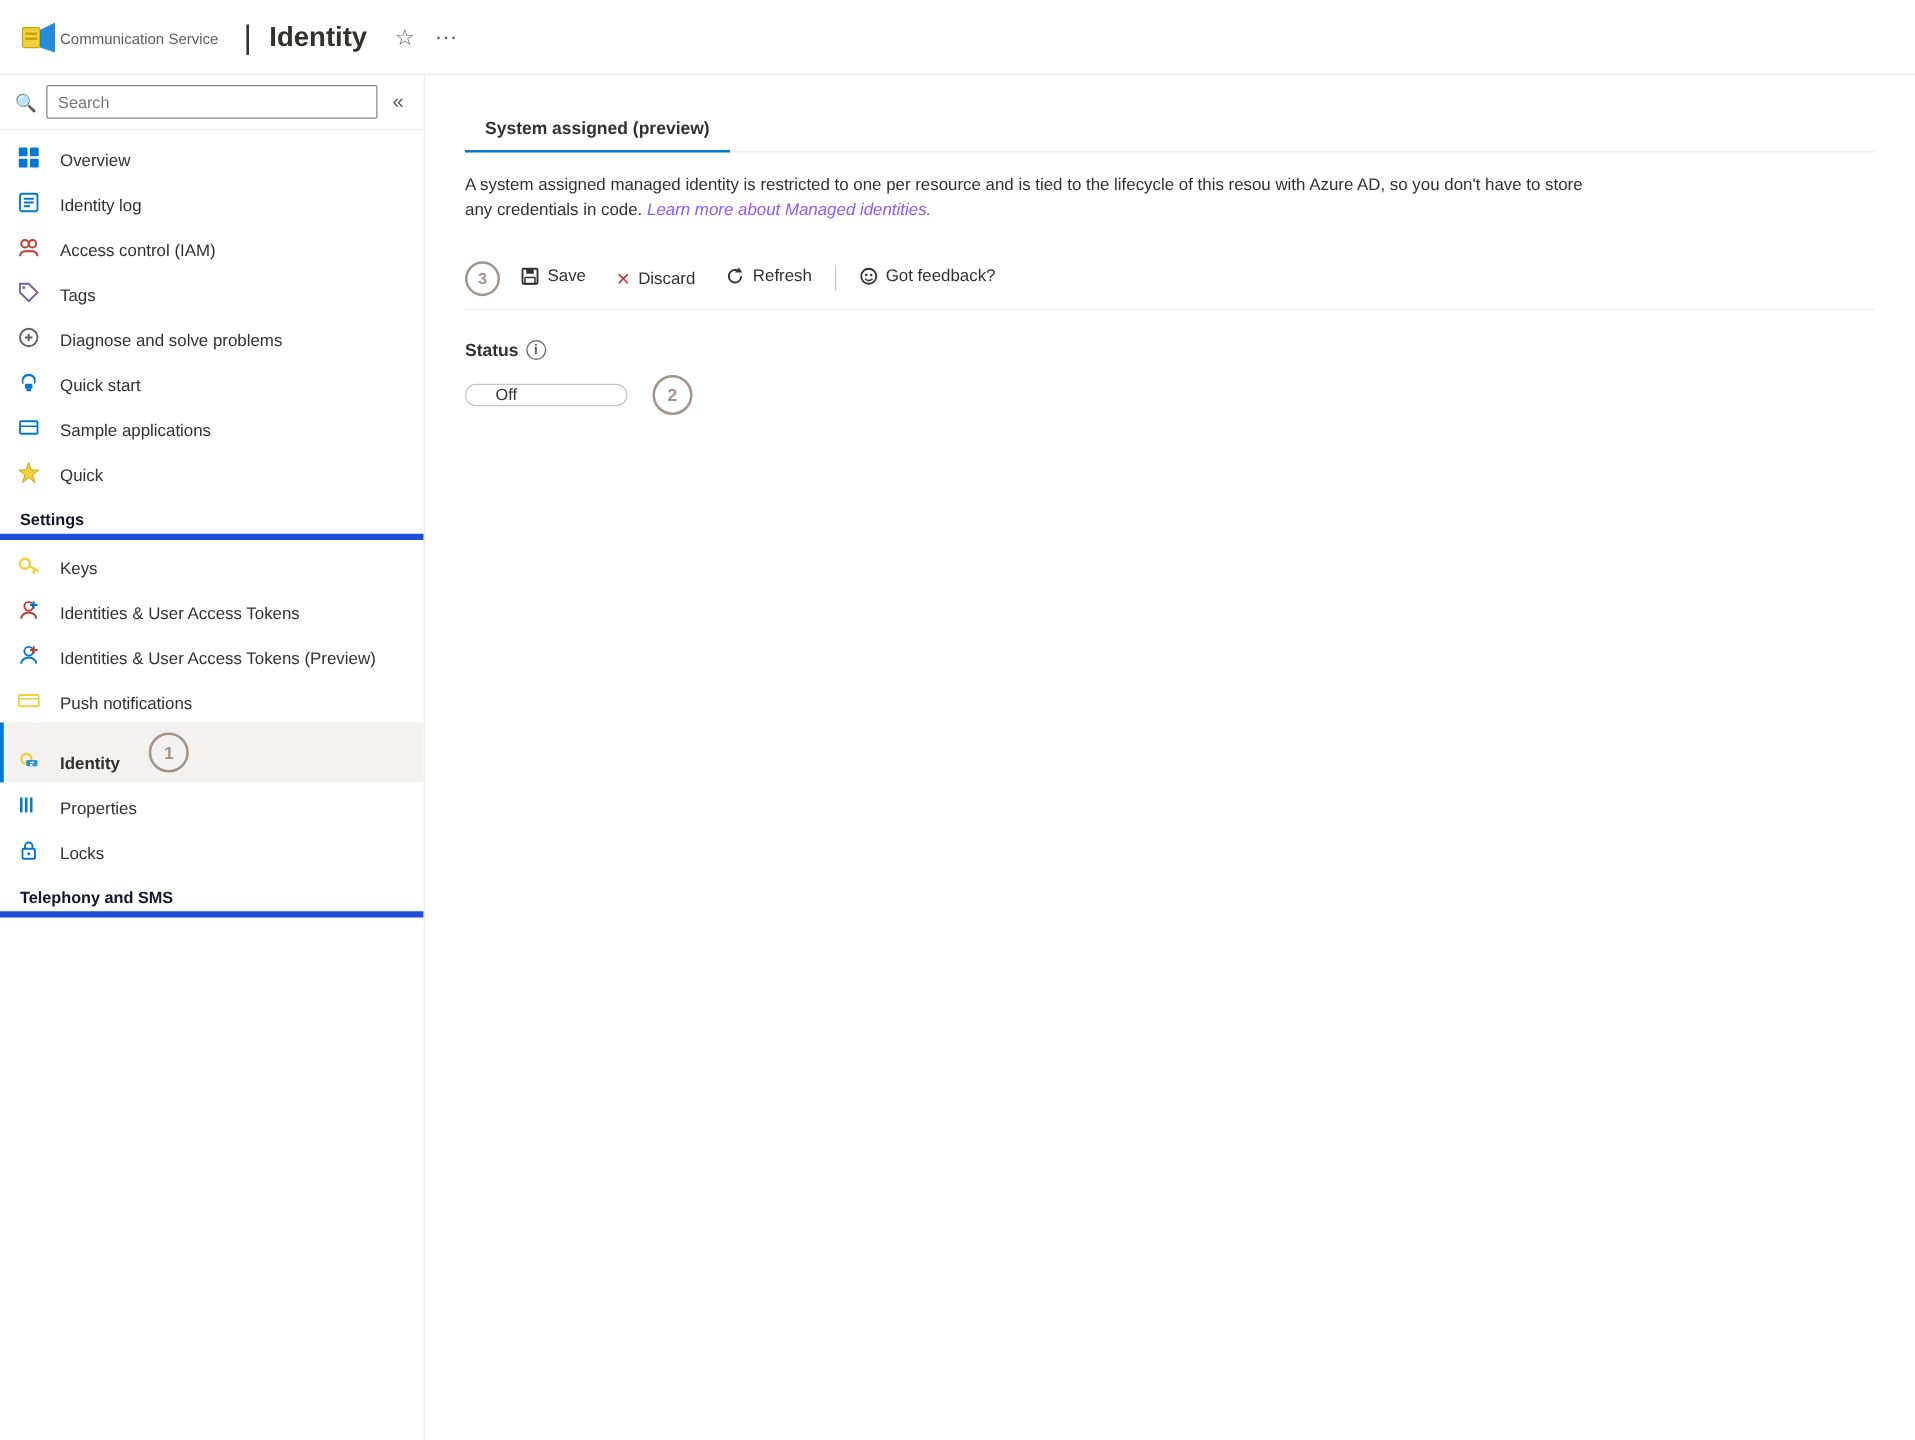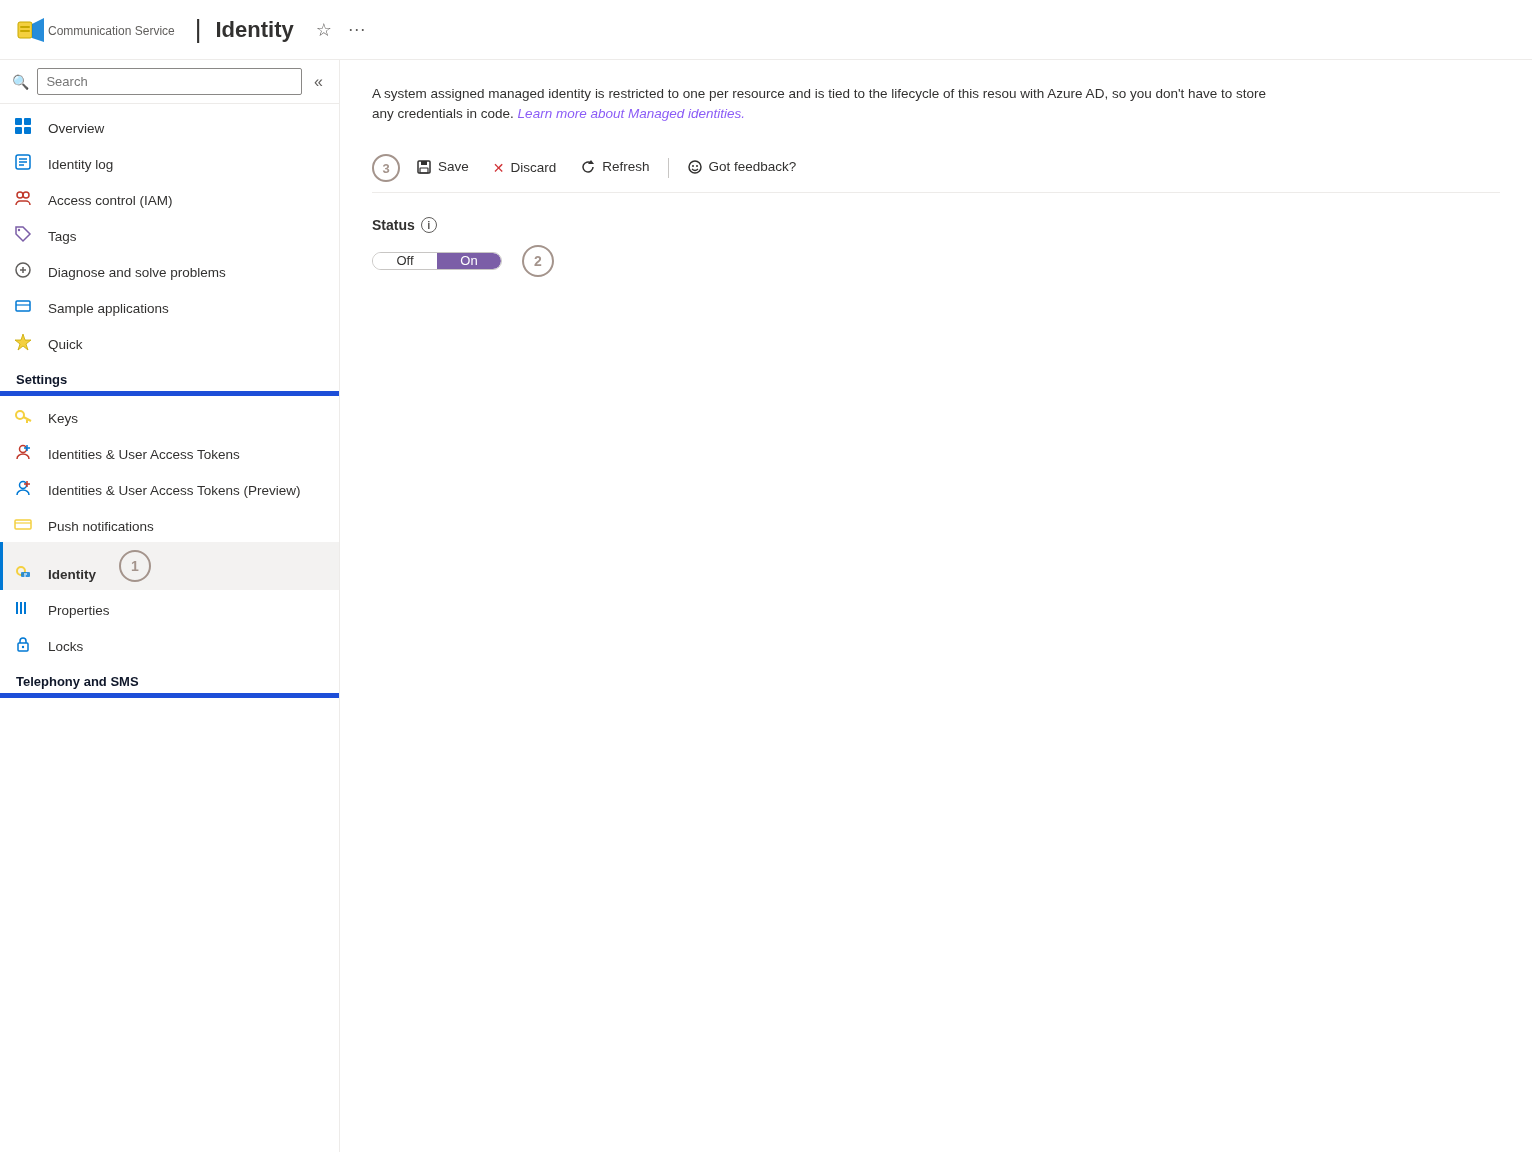--- a/index.html
+++ b/index.html
@@ -236,21 +236,21 @@
       border-radius: 50%;
       font-size: 11px;
       color: #605e5c;
       font-weight: 700;
       cursor: pointer;
     }
 
     
     .toggle-container {
       display: flex;
-      align-items: flex-end;
+      align-items: flex-start;
       border: 1px solid #c8c6c4;
       border-radius: 20px;
       overflow: hidden;
       width: 130px;
       height: 18px;
       background: #fff;
     }
     .toggle-off {
       flex: 1;
       display: flex;
@@ -398,20 +398,30 @@
         <span class="nav-icon">
           <svg width="18" height="18" viewBox="0 0 18 18">
             <circle cx="9" cy="9" r="7" fill="none" stroke="#605e5c" stroke-width="1.5"></circle>
             <line x1="6" y1="9" x2="12" y2="9" stroke="#605e5c" stroke-width="1.5"></line>
             <line x1="9" y1="6" x2="9" y2="12" stroke="#605e5c" stroke-width="1.5"></line>
           </svg>
         </span>
         <span>Diagnose and solve problems</span>
       </div>
 
+      <div class="nav-item">
+        <span class="nav-icon">
+          <svg width="18" height="18" viewBox="0 0 18 18">
+            <path d="M9 2 C5 2 2 5.5 4 10 L5 10 C4 6 6 4 9 4 C12 4 14 6 13 10 L14 10 C16 5.5 13 2 9 2z" fill="#0078d4"></path>
+            <rect x="6" y="10" width="6" height="4" rx="1" fill="#0078d4"></rect>
+            <rect x="7" y="14" width="4" height="2" rx="1" fill="#0078d4"></rect>
+          </svg>
+        </span>
+        <span>Quick start</span>
+      </div>
 
       <div class="nav-item">
         <span class="nav-icon">
           <svg width="18" height="18" viewBox="0 0 18 18">
             <rect x="2" y="4" width="14" height="10" rx="1" fill="none" stroke="#0078d4" stroke-width="1.5"></rect>
             <line x1="2" y1="8" x2="16" y2="8" stroke="#0078d4" stroke-width="1.2"></line>
           </svg>
         </span>
         <span>Sample applications</span>
       </div>
@@ -508,20 +518,23 @@
       </div>
 
       <div class="nav-section-label">Telephony and SMS</div>
 
     </nav>
   </div>
 
   <div class="content">
     <div class="content-inner">
 
+      <div class="tabs">
+        <div class="tab active">System assigned (preview)</div>
+      </div>
 
       <p class="description">
         <span>A system assigned managed identity is restricted to one per resource and is tied to the lifecycle of this resou with Azure AD, so you don't have to store any credentials in code.</span>
         <a href="#">Learn more about Managed identities.</a>
       </p>
 
       <div class="toolbar">
         <div class="save-badge">
           <span class="badge-circle">3</span>
         </div>

